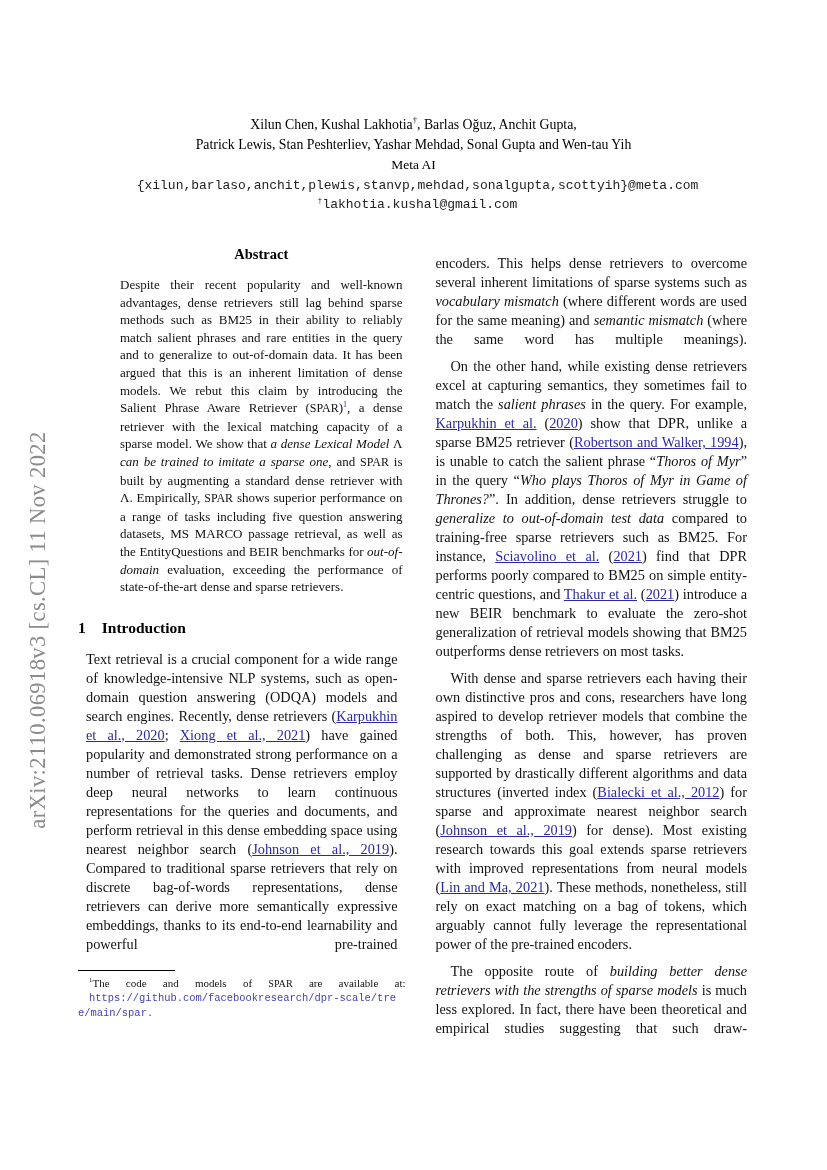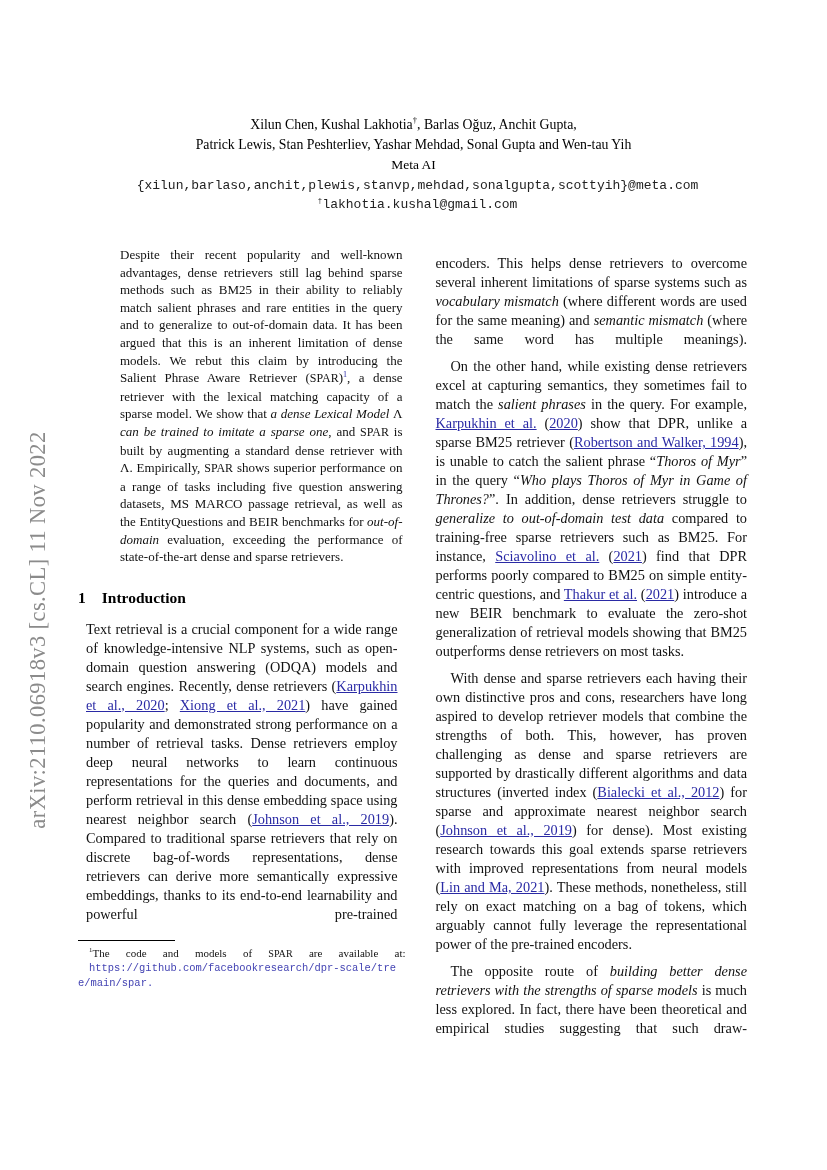--- a/index.html
+++ b/index.html
@@ -102,20 +102,21 @@
     <div class="emails">
       <div>{xilun,barlaso,anchit,plewis,stanvp,mehdad,sonalgupta,scottyih}@meta.com</div>
       <div><span class="s-sup">†</span><span class="s-p">lakhotia.kushal@gmail.com</span></div>
     </div>
   </header>
 
   <main class="cols">
 
     <section class="col">
       <div class="abstract">
+        <h2 class="abs-head">Abstract</h2>
         <p class="abs-body"><span class="s-p">Despite their recent popularity and well-known advantages, dense retrievers still lag behind sparse methods such as BM25 in their ability to reliably match salient phrases and rare entities in the query and to generalize to out-of-domain data. It has been argued that this is an inherent limitation of dense models. We rebut this claim by introducing the Salient Phrase Aware Retriever (</span><span class="s-m">SPAR</span><span class="s-p">)</span><span class="s-supa">1</span><span class="s-p">, a dense retriever with the lexical matching capacity of a sparse model. We show that </span><span class="s-i">a dense Lexical Model </span><span class="s-b">Λ</span><span class="s-i"> can be trained to imitate a sparse one</span><span class="s-p">, and </span><span class="s-m">SPAR</span><span class="s-p"> is built by augmenting a standard dense retriever with </span><span class="s-b">Λ</span><span class="s-p">. Empirically, </span><span class="s-m">SPAR</span><span class="s-p"> shows superior performance on a range of tasks including five question answering datasets, MS MARCO passage retrieval, as well as the EntityQuestions and BEIR benchmarks for </span><span class="s-i">out-of-domain</span><span class="s-p"> evaluation, exceeding the performance of state-of-the-art dense and sparse retrievers.</span></p>
       </div>
       <h3 class="sec-head">
         <span class="sec-num">1</span><span>Introduction</span>
       </h3>
       <p class="body-p cont"><span class="s-p">Text retrieval is a crucial component for a wide range of knowledge-intensive NLP systems, such as open-domain question answering (ODQA) models and search engines. Recently, dense retrievers (</span><span class="s-a">Karpukhin et al., 2020</span><span class="s-p">; </span><span class="s-a">Xiong et al., 2021</span><span class="s-p">) have gained popularity and demonstrated strong performance on a number of retrieval tasks. Dense retrievers employ deep neural networks to learn continuous representations for the queries and documents, and perform retrieval in this dense embedding space using nearest neighbor search (</span><span class="s-a">Johnson et al., 2019</span><span class="s-p">). Compared to traditional sparse retrievers that rely on discrete bag-of-words representations, dense retrievers can derive more semantically expressive embeddings, thanks to its end-to-end learnability and powerful pre-trained</span></p>
       <div class="footnote">
         <div class="fn-rule"></div>
         <p class="fn-text"><span class="s-sup">1</span><span class="s-p">The code and models of </span><span class="s-m">SPAR</span><span class="s-p"> are available at: </span><span class="s-ma">https://github.com/facebookresearch/dpr-scale/tree/main/spar.</span></p>
       </div>

